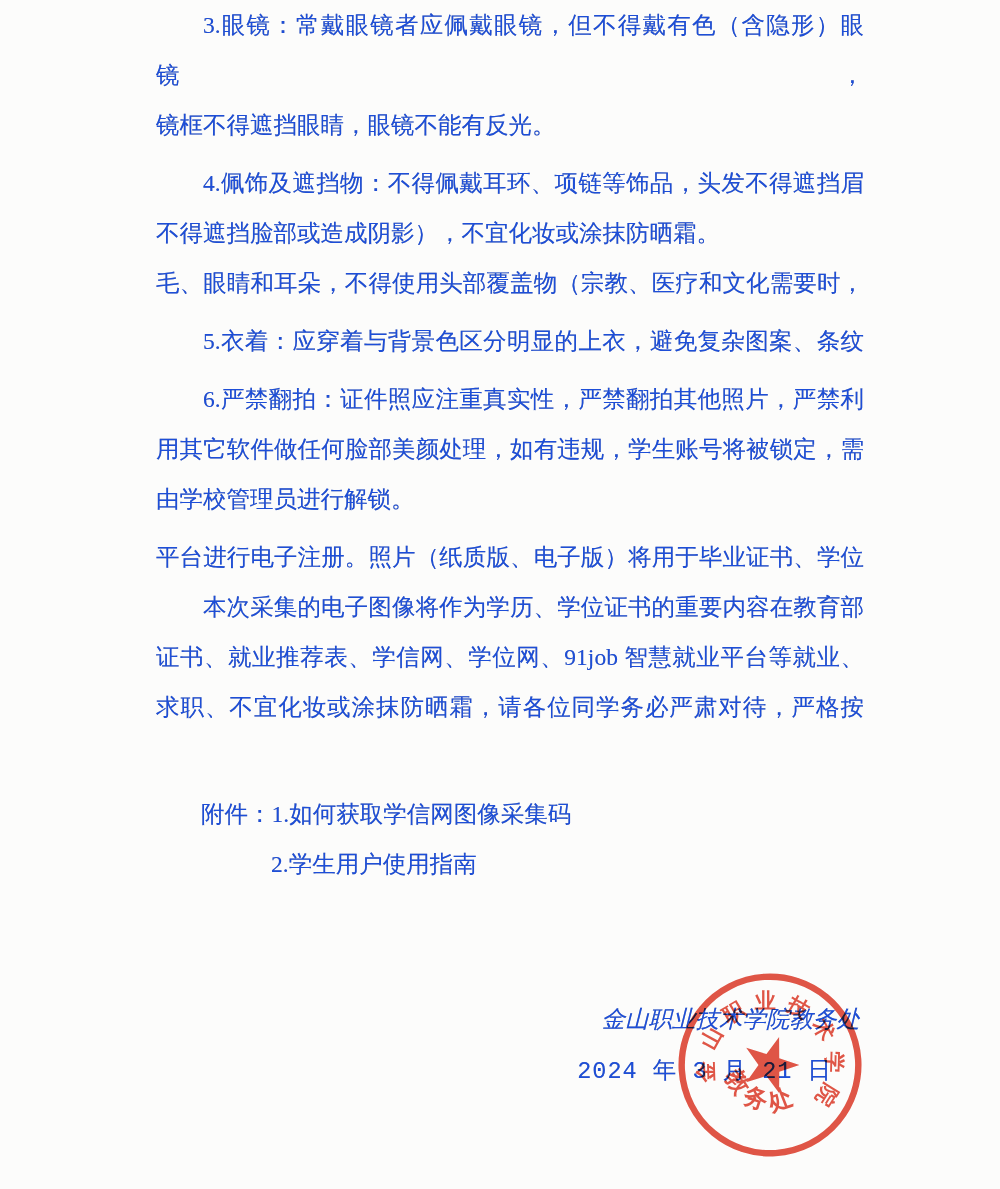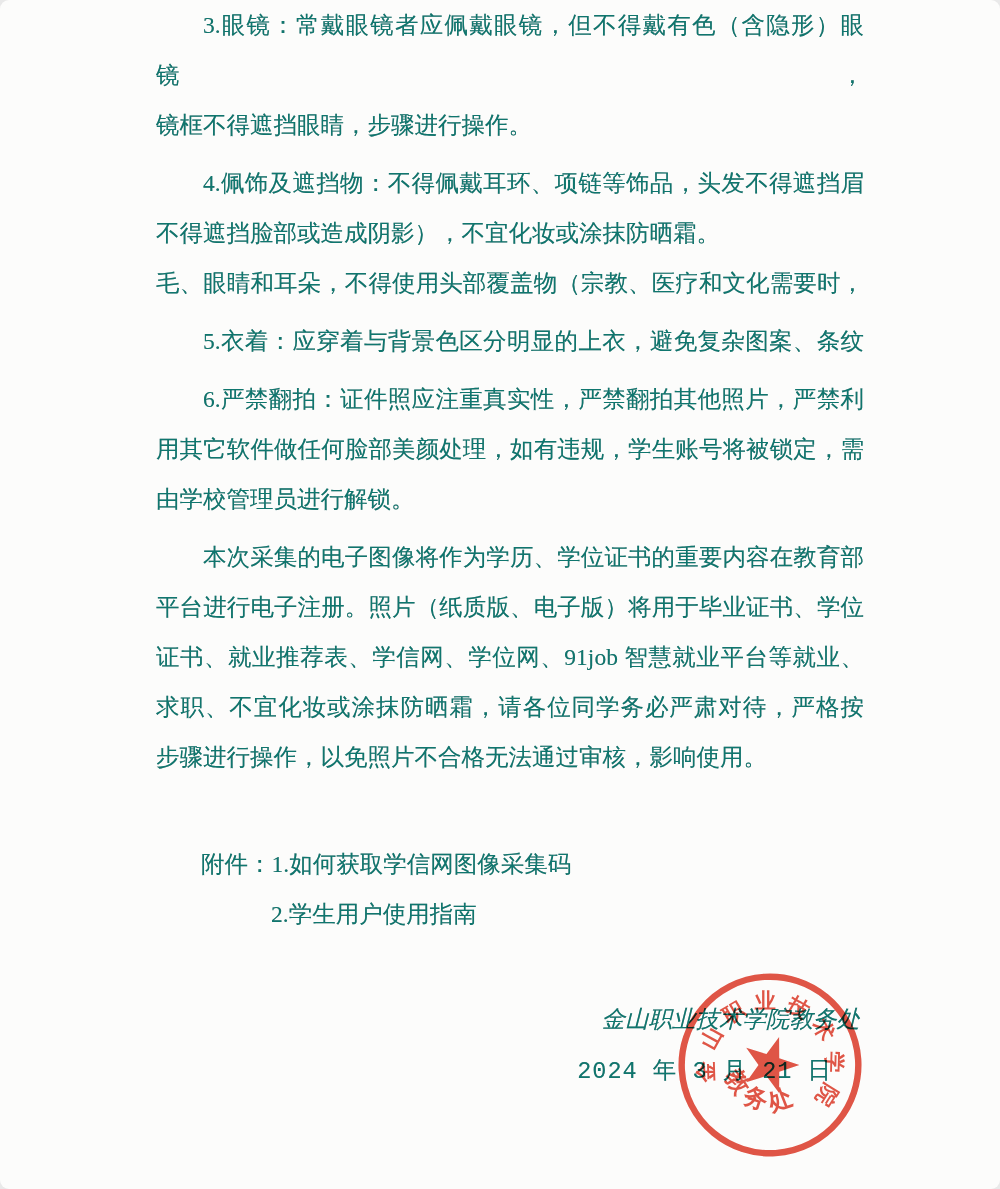--- a/index.html
+++ b/index.html
@@ -55,47 +55,46 @@
     width:184px;height:184px;
     transform:rotate(18deg);
     opacity:.86;
     mix-blend-mode:multiply;
   }
   .seal text{font-family:"Liberation Serif","DejaVu Serif",serif;font-weight:bold;}
 </style>
 </head>
 <body>
 
-<div class="page" style="background: rgb(252, 252, 251); color: #0f766e; border-radius: 9px;">
+<div class="page" style="background: rgb(252, 252, 251); color: #1d4ed8;">
 
   <div class="doc">
 
     <div class="para">
         <div class="line para-first">3.眼镜：常戴眼镜者应佩戴眼镜，但不得戴有色（含隐形）眼镜，</div>
-        <div class="line para-last">镜框不得遮挡眼睛，步骤进行操作。</div>
+        <div class="line para-last">镜框不得遮挡眼睛，眼镜不能有反光。</div>
       </div>
       <div class="para">
         <div class="line para-first">4.佩饰及遮挡物：不得佩戴耳环、项链等饰品，头发不得遮挡眉</div>
         <div class="line para-last">不得遮挡脸部或造成阴影），不宜化妆或涂抹防晒霜。</div>
         <div class="line">毛、眼睛和耳朵，不得使用头部覆盖物（宗教、医疗和文化需要时，</div>
       </div>
       <div class="para">
         <div class="line para-first">5.衣着：应穿着与背景色区分明显的上衣，避免复杂图案、条纹</div>
       </div>
       <div class="para">
         <div class="line para-first">6.严禁翻拍：证件照应注重真实性，严禁翻拍其他照片，严禁利</div>
         <div class="line">用其它软件做任何脸部美颜处理，如有违规，学生账号将被锁定，需</div>
         <div class="line para-last">由学校管理员进行解锁。</div>
       </div>
       <div class="para">
+        <div class="line">平台进行电子注册。照片（纸质版、电子版）将用于毕业证书、学位</div>
         <div class="line para-first">本次采集的电子图像将作为学历、学位证书的重要内容在教育部</div>
-        <div class="line">平台进行电子注册。照片（纸质版、电子版）将用于毕业证书、学位</div>
         <div class="line">证书、就业推荐表、学信网、学位网、91job 智慧就业平台等就业、</div>
         <div class="line">求职、不宜化妆或涂抹防晒霜，请各位同学务必严肃对待，严格按</div>
-        <div class="line para-last">步骤进行操作，以免照片不合格无法通过审核，影响使用。</div>
       </div>
       <div class="attachments">
       <div class="att-row">
         <span class="att-label">附件：</span>
         <span>1.如何获取学信网图像采集码</span>
       </div>
       <div class="att-row">
         <span class="att-spacer"></span>
         <span>2.学生用户使用指南</span>
       </div>

